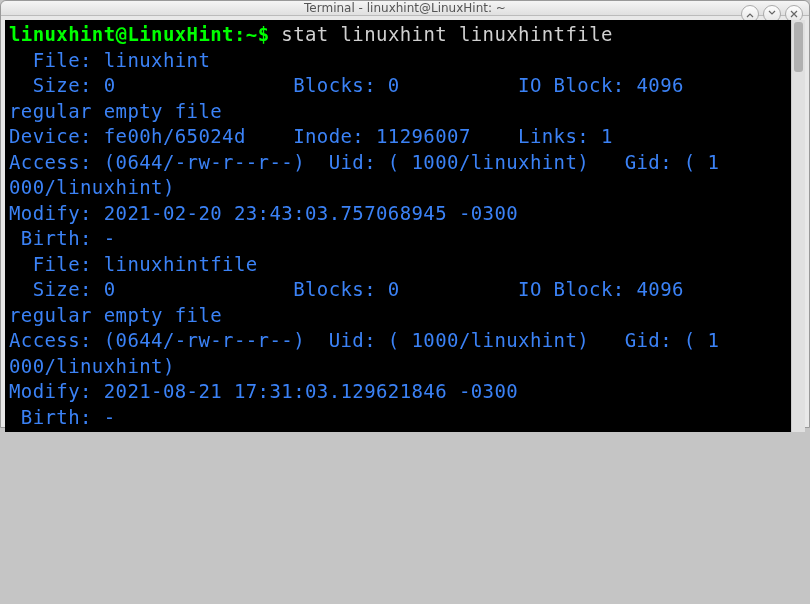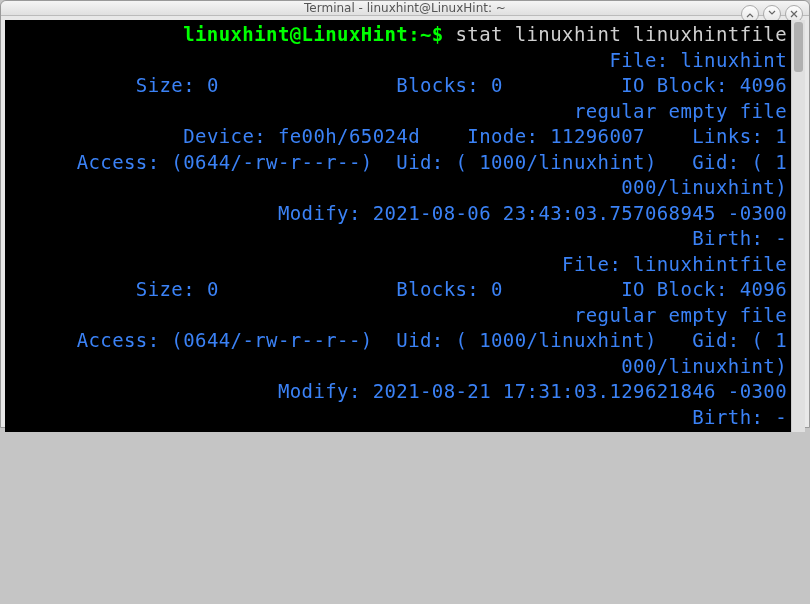--- a/index.html
+++ b/index.html
@@ -64,21 +64,20 @@
     .terminal {
       background: #000;
       flex: 1;
       padding: 2px 4px;
       font-size: 19px;
       line-height: 25.5px;
       letter-spacing: 0.4px;
       color: #33ff33;
       overflow: hidden;
       position: relative;
-      text-align: right;
     }
     .scrollbar {
       width: 14px;
       background: #e0e0e0;
       border-left: 1px solid #ccc;
       position: relative;
     }
     .scroll-thumb {
       position: absolute;
       top: 2px;
@@ -128,21 +127,21 @@
   </div>
   <div class="terminal-frame">
     <div class="terminal">
       <div class="line"><span class="prompt-user">linuxhint@LinuxHint</span><span class="prompt-user">:</span><span class="prompt-path">~</span><span class="prompt-user">$</span><span class="command"> </span><span class="command">stat linuxhint linuxhintfile</span></div>
       <div class="line output">  File: linuxhint</div>
       <div class="line output">  Size: 0               Blocks: 0          IO Block: 4096</div>
       <div class="line output">regular empty file</div>
       <div class="line output">Device: fe00h/65024d    Inode: 11296007    Links: 1</div>
       <div class="line output">Access: (0644/-rw-r--r--)  Uid: ( 1000/linuxhint)   Gid: ( 1</div>
       <div class="line output">000/linuxhint)</div>
-      <div class="line output">Modify: 2021-08-06 23:43:03.757068945 -0300</div>
+      <div class="line output">Modify: 2021-02-20 23:43:03.757068945 -0300</div>
       <div class="line output"> Birth: -</div>
       <div class="line output">  File: linuxhintfile</div>
       <div class="line output">  Size: 0               Blocks: 0          IO Block: 4096</div>
       <div class="line output">regular empty file</div>
       <div class="line output">Access: (0644/-rw-r--r--)  Uid: ( 1000/linuxhint)   Gid: ( 1</div>
       <div class="line output">000/linuxhint)</div>
       <div class="line output">Modify: 2021-08-21 17:31:03.129621846 -0300</div>
       <div class="line output"> Birth: -</div>
     </div>
     <div class="scrollbar">

